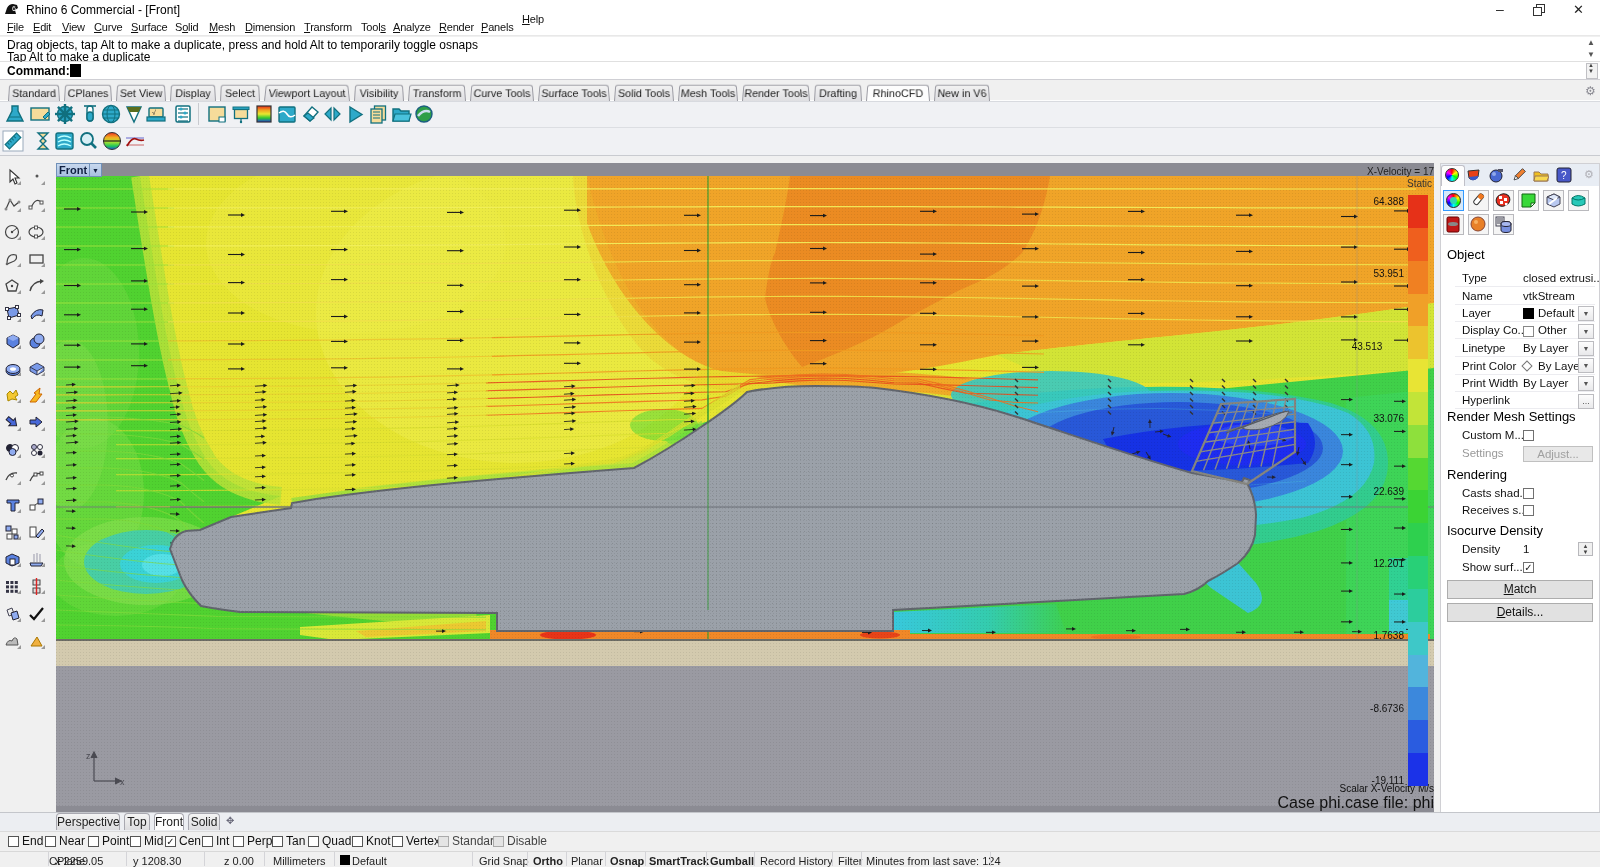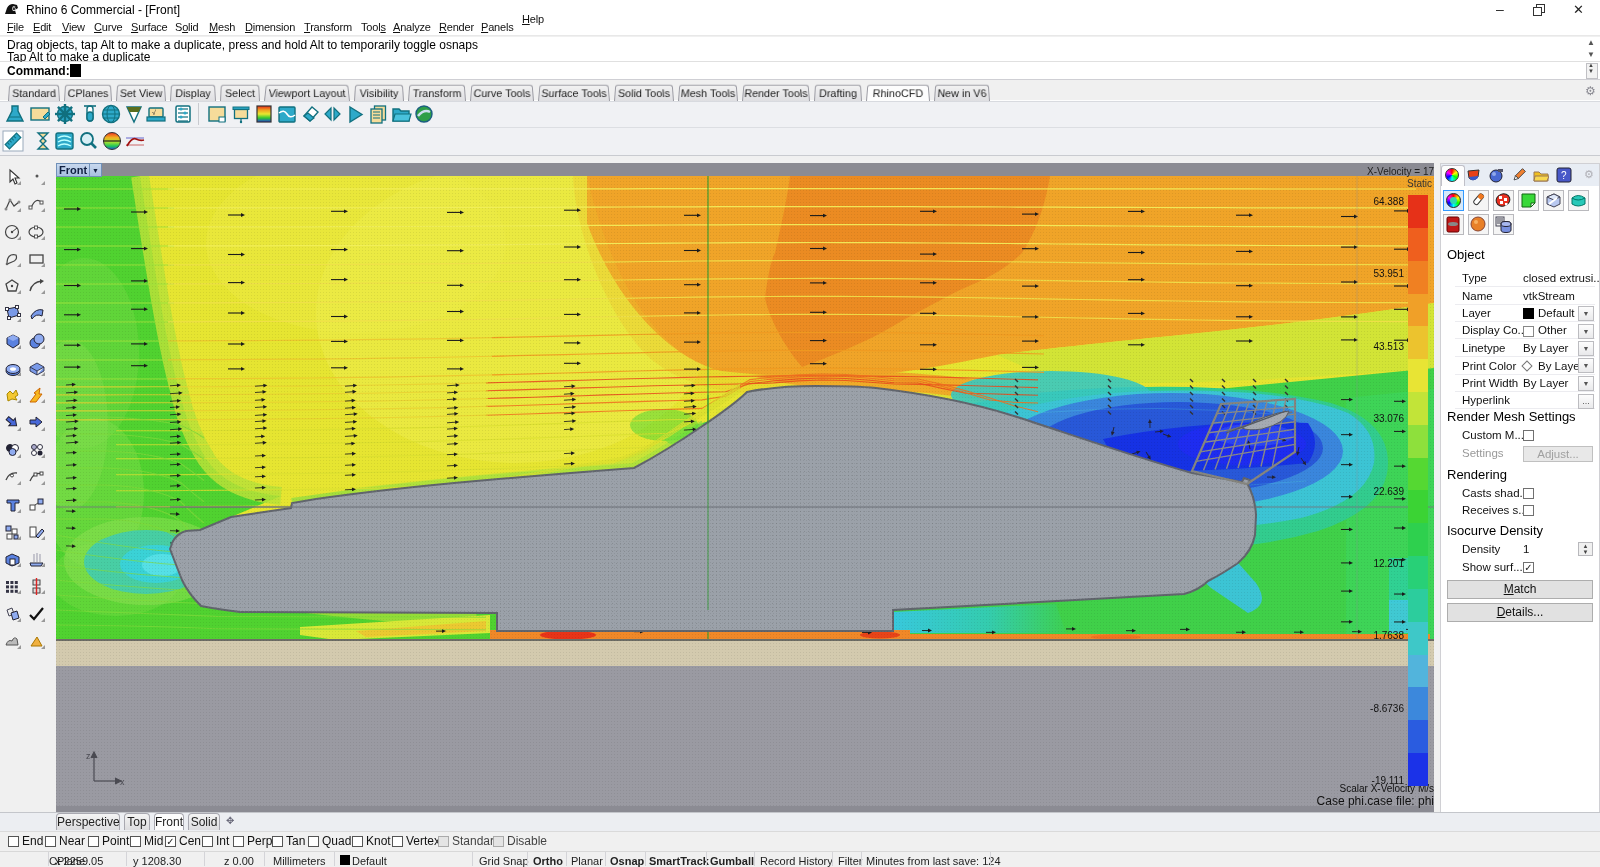--- a/index.html
+++ b/index.html
@@ -1571,25 +1571,25 @@
       <path d="M59,615 L65,618 L59,621" fill="#4a4a52"></path>
     </g>
     <text x="30" y="596" font-size="9" fill="#4a4a52">z</text>
     <text x="64" y="622" font-size="9" fill="#4a4a52">x</text>
   </svg>
 <div class="abs" style="left:56px;top:163px;width:34px;height:14px;background:linear-gradient(#c8d8ee,#a8c0e0);border:1px solid #7090b8;font-size:11px;font-weight:bold;color:#102040;text-align:center;line-height:13px">Front</div>
 <div class="abs" style="left:90px;top:163px;width:12px;height:14px;background:linear-gradient(#c8d8ee,#a8c0e0);border:1px solid #7090b8;border-left:none;font-size:7px;color:#102040;text-align:center;line-height:14px">▼</div>
 <div class="t" style="right:166px;top:166px;font-size:10px;color:#222">X-Velocity = 17</div>
 <div class="t" style="right:168px;top:178px;font-size:10px;color:#333">Static</div>
 <div class="t" style="right:166px;top:783px;font-size:10px;color:#111">Scalar X-Velocity M/s</div>
-<div class="t" style="right:166px;top:794px;font-size:12px;color:#111">Case phi.case file: phi</div>
+<div class="t" style="right:166px;top:794px;font-size:16px;color:#111">Case phi.case file: phi</div>
 <div class="abs" style="left:1408px;top:195px;width:20px;height:591px;background:linear-gradient(to bottom,#e63118 0.00% 5.56%,#ef5f1e 5.56% 11.11%,#f08022 11.11% 16.67%,#f0a028 16.67% 22.22%,#ecc32e 22.22% 27.78%,#e8e434 27.78% 33.33%,#c2e438 33.33% 38.89%,#8ee03c 38.89% 44.44%,#55d832 44.44% 50.00%,#3bd334 50.00% 55.56%,#2ed04e 55.56% 61.11%,#28d077 61.11% 66.67%,#2ccd9d 66.67% 72.22%,#3ec8c8 72.22% 77.78%,#52b4dc 77.78% 83.33%,#3c88dc 83.33% 88.89%,#2a5ce0 88.89% 94.44%,#1b32e8 94.44% 100.00%)"></div>
 <div class="t" style="left:1330px;top:196px;width:74px;text-align:right;font-size:10px;color:#111">64.388</div>
 <div class="t" style="left:1330px;top:268px;width:74px;text-align:right;font-size:10px;color:#111">53.951</div>
-<div class="t" style="left:1330px;top:341px;width:74px;text-align:right;font-size:10px;color:#111">43.513</div>
+<div class="t" style="left:1330px;top:341px;width:74px;text-align:center;font-size:10px;color:#111">43.513</div>
 <div class="t" style="left:1330px;top:413px;width:74px;text-align:right;font-size:10px;color:#111">33.076</div>
 <div class="t" style="left:1330px;top:486px;width:74px;text-align:right;font-size:10px;color:#111">22.639</div>
 <div class="t" style="left:1330px;top:558px;width:74px;text-align:right;font-size:10px;color:#111">12.201</div>
 <div class="t" style="left:1330px;top:630px;width:74px;text-align:right;font-size:10px;color:#111">1.7638</div>
 <div class="t" style="left:1330px;top:703px;width:74px;text-align:right;font-size:10px;color:#111">-8.6736</div>
 <div class="t" style="left:1330px;top:775px;width:74px;text-align:right;font-size:10px;color:#111">-19.111</div>
 <div class="abs" style="left:1437px;top:157px;width:163px;height:710px;background:#f0f0f0"></div>
 <div class="abs" style="left:1440px;top:163px;width:160px;height:658px;background:#fff;border:1px solid #d0d0d4"></div>
 <div class="abs" style="left:1441px;top:164px;width:158px;height:22px;background:#e8edf4"></div>
 <div class="abs" style="left:1441px;top:165px;width:24px;height:21px;background:#fdfdfd;border:1px solid #c0c0c8;border-bottom:none;border-radius:3px 3px 0 0"></div>

